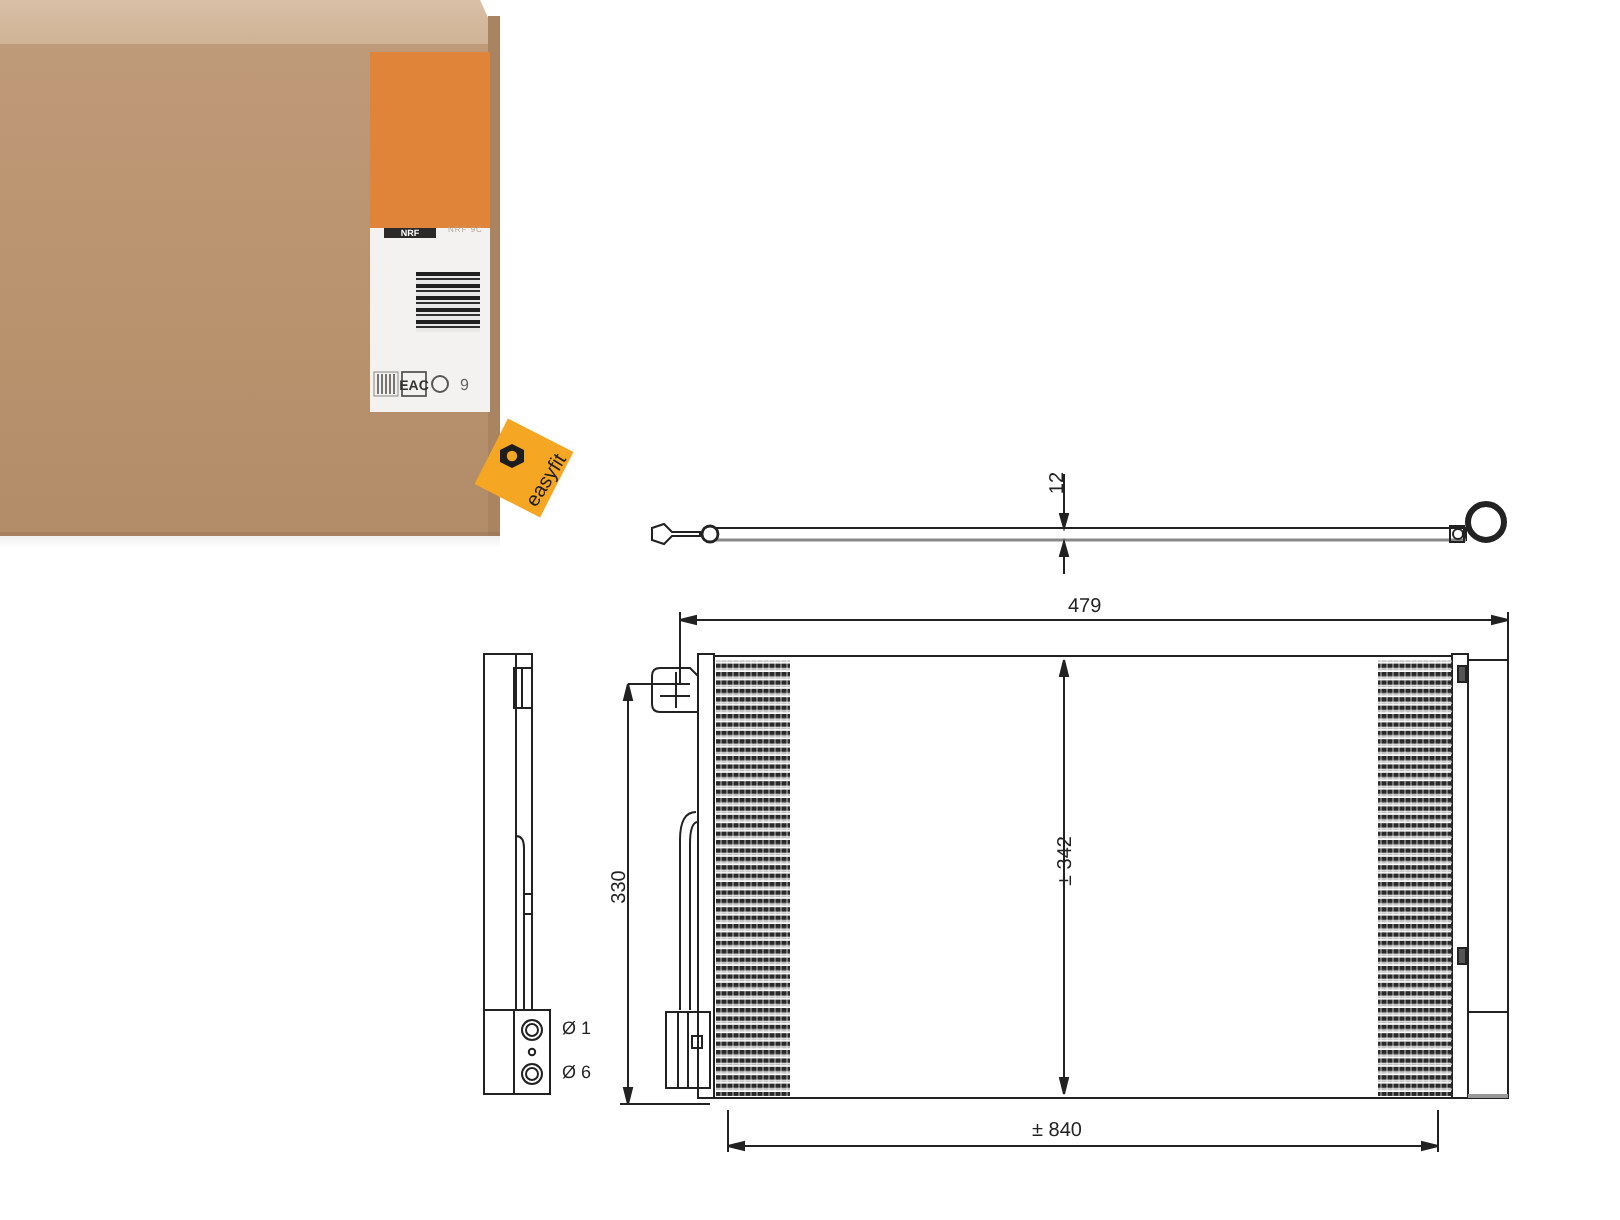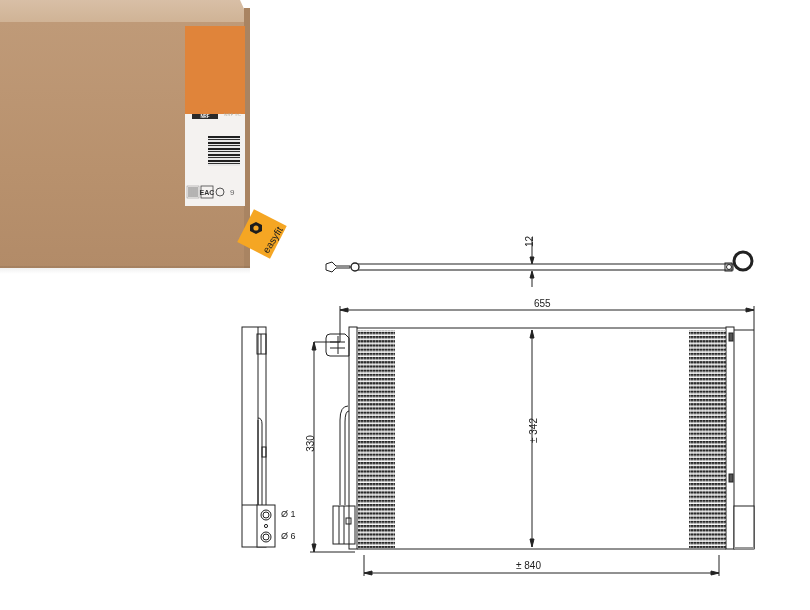--- a/index.html
+++ b/index.html
@@ -168,21 +168,21 @@
   </g>
   <g>
     <rect x="689" y="330" width="37" height="218" fill="url(#fins)"></rect>
     <rect x="689" y="330" width="37" height="218" fill="url(#finsv)"></rect>
   </g>
 </svg>
 
 <div class="abs" style="left:519px;top:236px;width:20px;height:20px;">
   <div style="transform:rotate(-90deg);transform-origin:center;font-size:10px;color:#222;text-align:center;width:20px;">12</div>
 </div>
-<div class="abs" style="left:534px;top:298px;font-size:10px;color:#222;">655</div>
+<div class="abs" style="left:534px;top:298px;font-size:10px;color:#222;">479</div>
 <div class="abs" style="left:295px;top:438px;width:30px;height:14px;">
   <div style="transform:rotate(-90deg);font-size:10px;color:#222;text-align:center;width:30px;">330</div>
 </div>
 <div class="abs" style="left:513px;top:425px;width:40px;height:14px;">
   <div style="transform:rotate(-90deg);font-size:10px;color:#222;text-align:center;width:40px;">± 342</div>
 </div>
 <div class="abs" style="left:516px;top:560px;font-size:10px;color:#222;">± 840</div>
 <div class="abs" style="left:281px;top:509px;font-size:9px;color:#222;">Ø 1</div>
 <div class="abs" style="left:281px;top:531px;font-size:9px;color:#222;">Ø 6</div>
 

